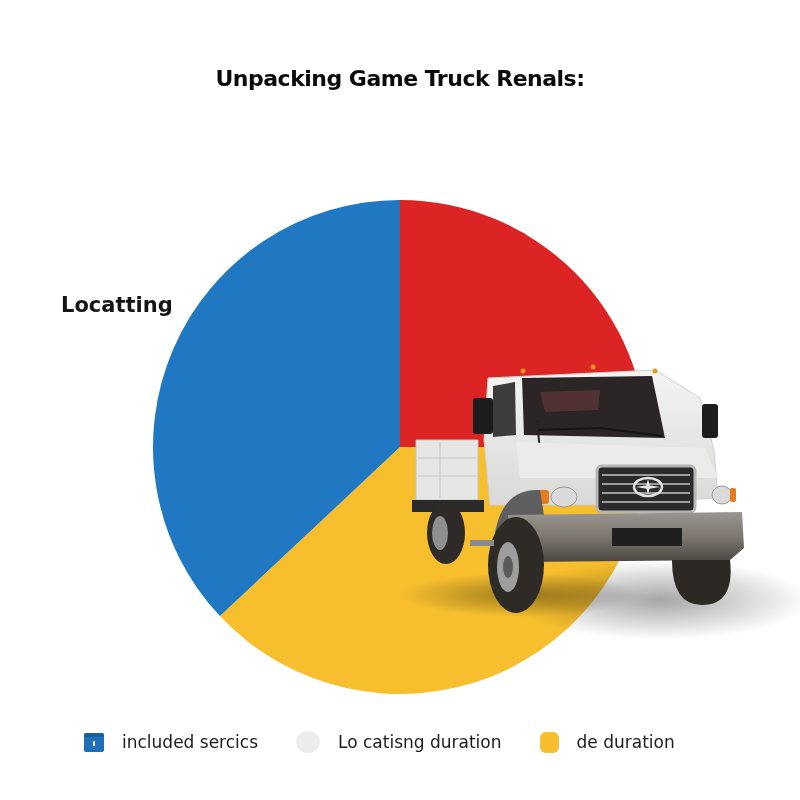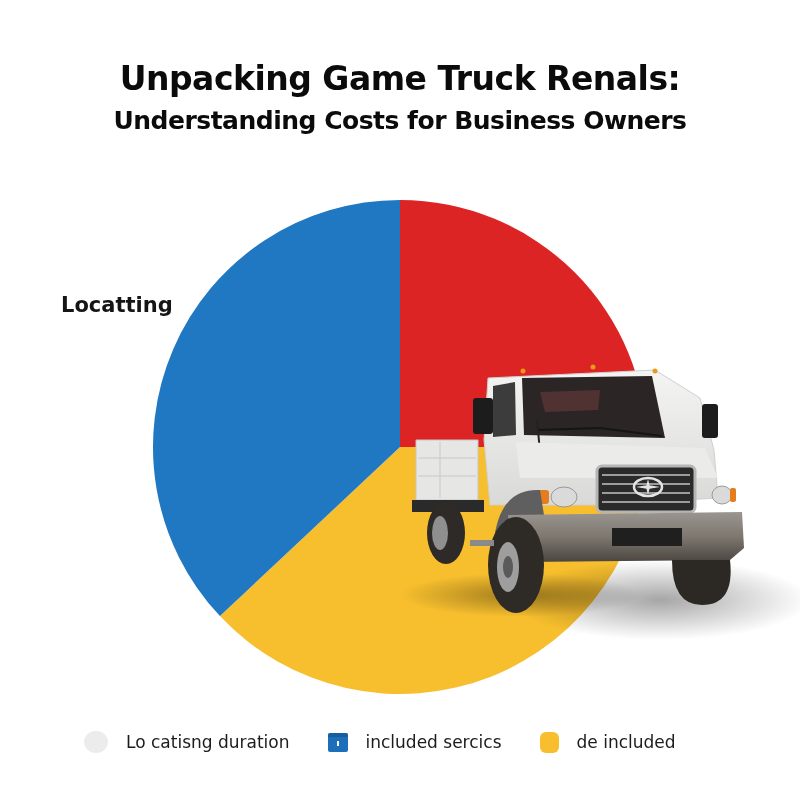--- a/index.html
+++ b/index.html
@@ -8,21 +8,21 @@
       background: #ffffff;
       font-family: "Liberation Sans", "DejaVu Sans", sans-serif;
       position: relative;
     }
     .title {
       position: absolute; left: 0; top: 58px; width: 800px;
       text-align: center; color: #0b0b0b;
       font-family: "DejaVu Sans", "Liberation Sans", sans-serif;
       font-weight: bold; letter-spacing: -0.5px;
     }
-    .title .line1 { font-size: 33px; line-height: 42px; display: block; }
+    .title .line1 { font-size: 22px; line-height: 42px; display: block; }
     .title .line2 { font-size: 25px; line-height: 38px; display: block; margin-top: 2px; }
     .callout {
       position: absolute; left: 61px; top: 257px;
       font-family: "DejaVu Sans", "Liberation Sans", sans-serif;
       font-size: 21px; font-weight: bold; color: #151515; margin-top: 36px;
     }
     #pie-svg { position: absolute; left: 0; top: 0; width: 800px; height: 800px; }
     .truck { position: absolute; left: 0; top: 0; width: 800px; height: 800px; pointer-events: none; }
     .legend {
       position: absolute; left: 84px; top: 727px; height: 30px;
@@ -41,21 +41,20 @@
     .swatch.cal::after {
       content: ""; position: absolute; left: 9px; top: 8px; width: 2px; height: 5px; background: #fff;
     }
     .swatch.round { border-radius: 6px; width: 19px; height: 21px; }
   </style>
 </head>
 <body>
 
 <div class="title">
   <span class="line1">Unpacking Game Truck Renals:</span>
-  <span class="line2">Understanding Costs for Business Owners</span>
 </div>
 
 <svg id="pie-svg" viewBox="0 0 800 800">
     <path d="M400,447 L400,200 A247,247 0 0 1 647,447 Z" fill="#dc2424"></path>
     <path d="M400,447 L647,447 A247,247 0 0 1 219.9447490269114,616.0831351643861 Z" fill="#f7bf2e"></path>
     <path d="M400,447 L219.9447490269114,616.0831351643861 A247,247 0 0 1 399.99999999999994,200 Z" fill="#1f78c1"></path>
   </svg>
 
 <div class="callout">Locatting</div>
 
@@ -132,24 +131,24 @@
 
   <rect x="470" y="540" width="24" height="6" fill="#8a8a8a"></rect>
 
   <circle cx="523" cy="371" r="2.5" fill="#e89a1a"></circle>
   <circle cx="593" cy="367" r="2.5" fill="#e89a1a"></circle>
   <circle cx="655" cy="371" r="2.5" fill="#e89a1a"></circle>
 </svg>
 
 <div class="legend">
   <div class="legend-item">
+    <span class="swatch cal" id="sw1" style="background: rgb(28, 111, 184);"></span>
+    <span>included sercics</span>
+  </div>
+  <div class="legend-item">
     <span class="swatch blob" id="sw0" style="background: rgb(236, 236, 236);"></span>
     <span>Lo catisng duration</span>
   </div>
   <div class="legend-item">
-    <span class="swatch cal" id="sw1" style="background: rgb(28, 111, 184);"></span>
-    <span>included sercics</span>
-  </div>
-  <div class="legend-item">
     <span class="swatch round" id="sw2" style="background: rgb(249, 190, 45);"></span>
-    <span>de included</span>
+    <span>de duration</span>
   </div>
 </div>
 
 </body></html>

